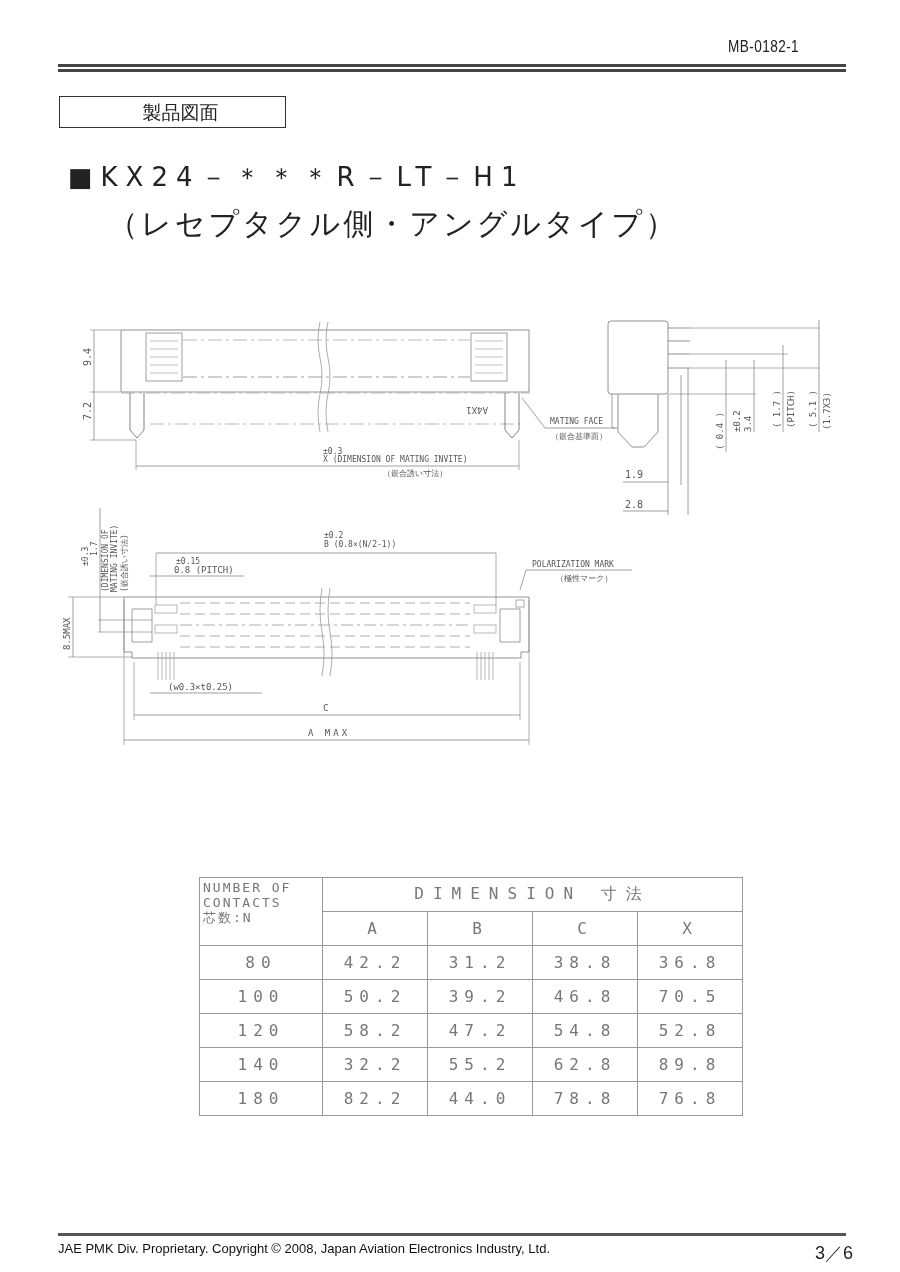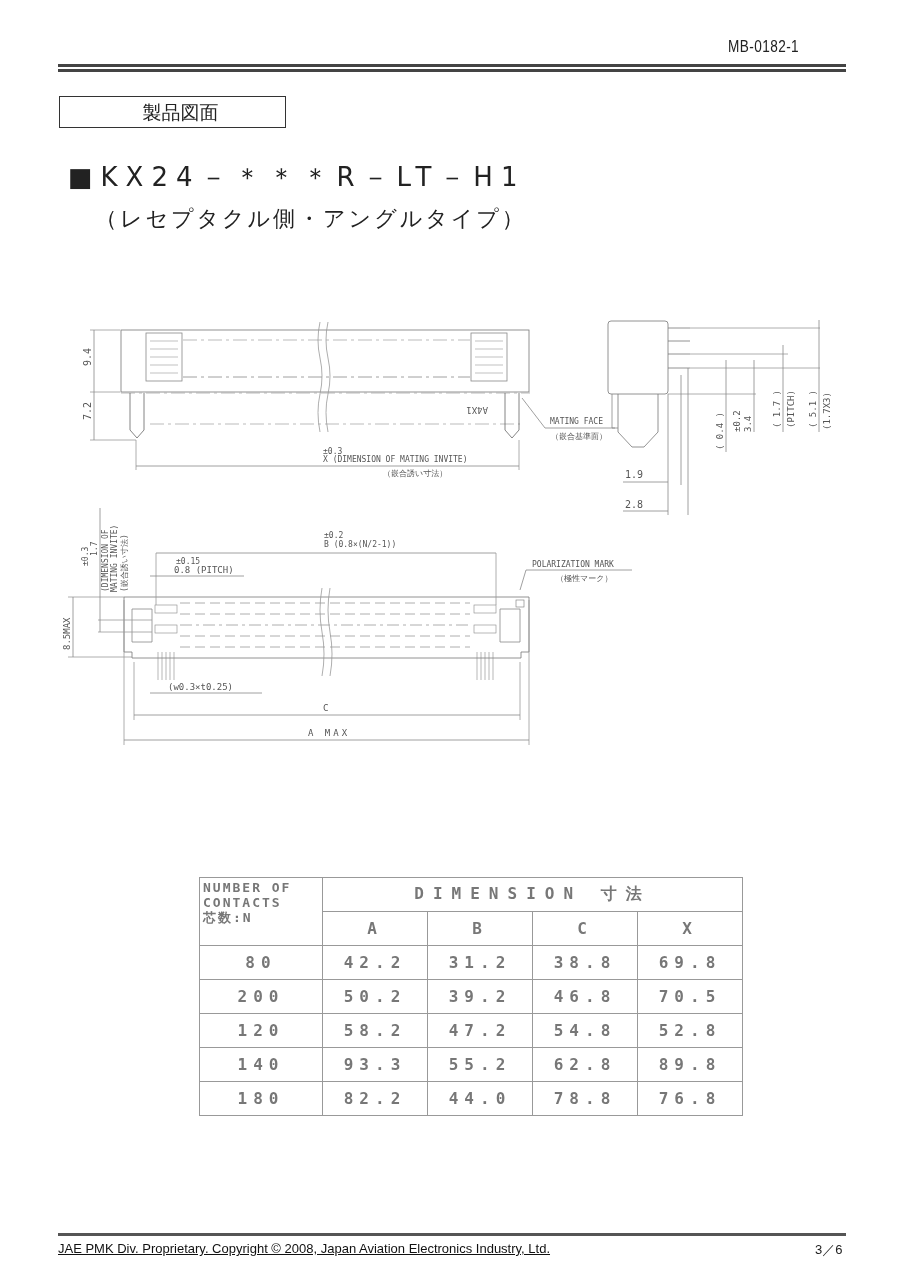--- a/index.html
+++ b/index.html
@@ -2,30 +2,30 @@
 <html><head>
 <meta charset="utf-8">
 <style>
   html,body{margin:0;padding:0;background:#fff;}
   body{width:900px;height:1272px;position:relative;overflow:hidden;font-family:"DejaVu Sans",sans-serif;color:#222;}
   .doc-no{position:absolute;left:728px;top:38px;font-size:16px;font-family:"Liberation Sans",sans-serif;letter-spacing:0.5px;transform:scaleX(0.85);transform-origin:left;}
   .rule-top{position:absolute;left:58px;top:64px;width:788px;height:3px;background:#444;}
   .rule-top2{position:absolute;left:58px;top:69px;width:788px;height:3px;background:#444;}
   .title-box{position:absolute;left:59px;top:96px;width:227px;height:32px;border:1px solid #333;box-sizing:border-box;text-align:center;font-size:19px;line-height:30px;padding-left:16px;}
   .part-no{position:absolute;left:68px;top:160px;font-size:26px;letter-spacing:8px;font-family:"DejaVu Sans",sans-serif;}
-  .part-sub{position:absolute;left:95px;top:204px;font-size:22px;letter-spacing:3px;text-align:right;}
+  .part-sub{position:absolute;left:108px;top:204px;font-size:30px;letter-spacing:3px;text-align:right;}
   svg.drawing{position:absolute;left:0;top:0;}
   .dim-table{position:absolute;left:199px;top:877px;border-collapse:collapse;font-family:"DejaVu Sans Mono",monospace;color:#777;}
-  .dim-table td{border:1px solid #999;height:31px;text-align:center;font-size:16px;letter-spacing:6px;font-weight:700;}
+  .dim-table td{border:1px solid #999;height:31px;text-align:center;font-size:16px;letter-spacing:6px;font-weight:400;}
   .dim-table .hdr-n{width:116px;text-align:left;font-size:13px;letter-spacing:2px;line-height:15px;vertical-align:top;padding:2px 3px;}
   .dim-table .hdr-dim{letter-spacing:9px;font-size:16px;margin-left:11px;}
   .dim-table .col{width:102px;}
   .rule-bot{position:absolute;left:58px;top:1233px;width:788px;height:3px;background:#555;}
-  .footer{position:absolute;left:58px;top:1241px;font-family:"Liberation Sans",sans-serif;font-size:13px;color:#111;text-decoration:underline;}
-  .page{position:absolute;left:815px;top:1241px;font-family:"Liberation Sans",sans-serif;font-size:13px;}
+  .footer{position:absolute;left:58px;top:1241px;font-family:"Liberation Sans",sans-serif;font-size:13px;color:#111;}
+  .page{position:absolute;left:815px;top:1241px;font-family:"Liberation Sans",sans-serif;font-size:18px;}
   .lbl{font-family:"DejaVu Sans Mono",monospace;fill:#555;}
 </style>
 </head>
 <body>
 
 <div class="doc-no">MB-0182-1</div>
 <div class="rule-top"></div>
 <div class="rule-top2"></div>
 
 <div class="title-box">製品図面</div>
@@ -192,39 +192,39 @@
     <td class="col">A</td>
     <td class="col">B</td>
     <td class="col">C</td>
     <td class="col">X</td>
   </tr>
   <tr>
     <td>80</td>
     <td>42.2</td>
     <td>31.2</td>
     <td>38.8</td>
-    <td>69.8</td>
-  </tr>
-  <tr>
-    <td>200</td>
+    <td>36.8</td>
+  </tr>
+  <tr>
+    <td>100</td>
     <td>50.2</td>
     <td>39.2</td>
     <td>46.8</td>
     <td>70.5</td>
   </tr>
   <tr>
     <td>120</td>
     <td>58.2</td>
     <td>47.2</td>
     <td>54.8</td>
     <td>52.8</td>
   </tr>
   <tr>
     <td>140</td>
-    <td>93.3</td>
+    <td>32.2</td>
     <td>55.2</td>
     <td>62.8</td>
     <td>89.8</td>
   </tr>
   <tr>
     <td>180</td>
     <td>82.2</td>
     <td>44.0</td>
     <td>78.8</td>
     <td>76.8</td>

